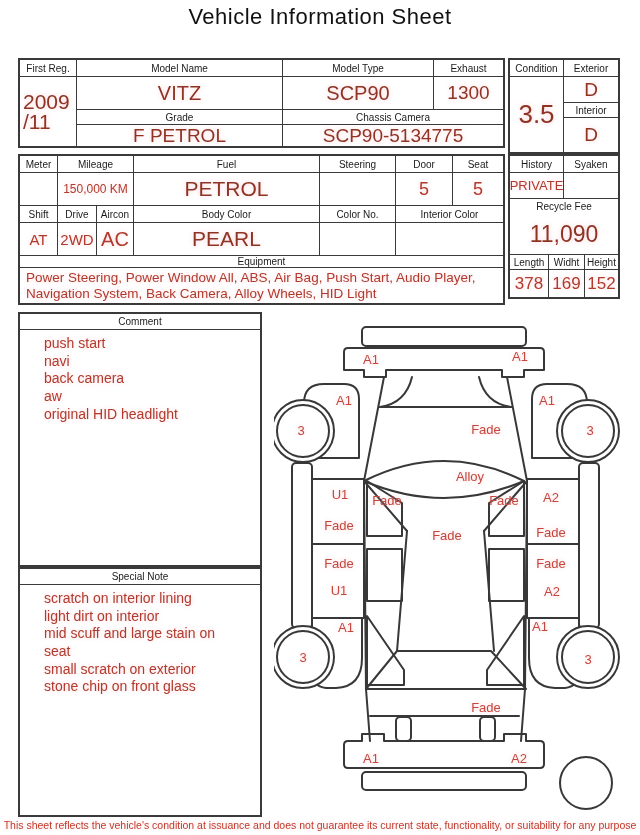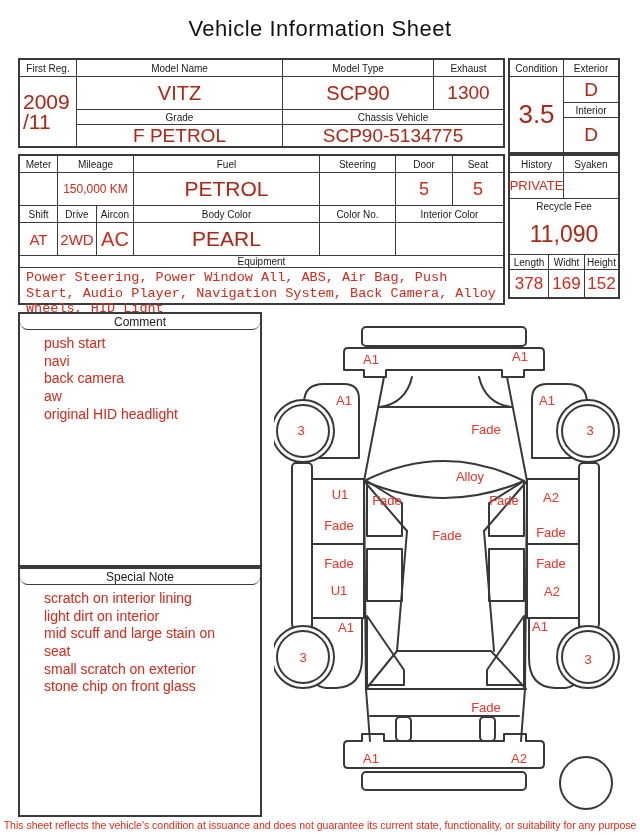--- a/index.html
+++ b/index.html
@@ -6,21 +6,21 @@
     --border:#3a3a3a;
     --value-dark:#8e3424;
     --value-red:#b03a2c;
     --marker-red:#c4473d;
     --disclaimer-red:#c23a2b;
     --header-ink:#1a1a1a;
   }
   *{box-sizing:border-box;margin:0;padding:0;}
   body{background:#fff;font-family:"Liberation Sans",sans-serif;}
   .page{position:relative;width:640px;height:835px;background:#fff;overflow:hidden;}
-  .title{position:absolute;top:16px;left:0;width:100%;text-align:center;
+  .title{position:absolute;top:4px;left:0;width:100%;text-align:center;
          font-size:22px;color:#111;letter-spacing:.5px;}
   .box{position:absolute;border:2px solid var(--border);background:#fff;}
   .hdr{font-size:10px;color:var(--header-ink);display:flex;align-items:center;justify-content:center;white-space:nowrap;overflow:hidden;}
   .val{display:flex;align-items:center;justify-content:center;white-space:nowrap;overflow:hidden;}
   .v-dark{color:var(--value-dark);text-shadow:0 0 5px rgba(255,150,165,.45);}
   .v-red{color:var(--value-red);text-shadow:0 0 5px rgba(255,150,165,.4);}
   .br{border-right:1px solid var(--border);}
   .bb{border-bottom:1px solid var(--border);}
   
   .t1{left:18px;top:58px;width:487px;height:90px;display:grid;
@@ -31,31 +31,31 @@
   
   .p1{left:508px;top:58px;width:112px;height:96px;display:grid;
       grid-template-columns:54px 1fr;grid-template-rows:17px 26px 15px 1fr;}
   .cond-val{grid-row:2/5;grid-column:1;font-size:26px;}
   
   .t2{left:18px;top:154px;width:487px;height:151px;display:flex;flex-direction:column;}
   .gA{display:grid;grid-template-columns:38px 76px 186px 76px 57px 1fr;grid-template-rows:17px 33px;}
   .gB{display:grid;grid-template-columns:38px 39px 37px 186px 76px 1fr;grid-template-rows:17px 33px;}
   .equip-hdr{height:15px;border-bottom:1px solid var(--border);font-size:10px;
       display:flex;align-items:center;justify-content:center;color:var(--header-ink);}
-  .equip-txt{flex:1;padding:2px 6px;font-size:13.5px;line-height:1.15;text-align:left;font-family:Liberation Mono, monospace;}
+  .equip-txt{flex:1;padding:2px 6px;font-size:13.5px;line-height:1.15;text-align:left;}
   
   .p2{left:508px;top:154px;width:112px;height:145px;display:flex;flex-direction:column;}
   .g2a{display:grid;grid-template-columns:54px 1fr;grid-template-rows:17px 26px;}
   .recycle-hdr{height:15px;font-size:10px;display:flex;align-items:center;justify-content:center;color:var(--header-ink);}
   .recycle-val{height:41px;border-bottom:1px solid var(--border);font-size:23px;}
   .g2b{display:grid;grid-template-columns:39px 36px 1fr;grid-template-rows:15px 1fr;flex:1;}
   
   .note{display:flex;flex-direction:column;}
-  .note-hdr{height:16px;border-bottom:1px solid var(--border);font-size:12px;
-      display:flex;align-items:center;justify-content:center;color:var(--header-ink);border-radius:8px;}
+  .note-hdr{height:16px;border-bottom:1px solid var(--border);font-size:10px;
+      display:flex;align-items:center;justify-content:center;color:var(--header-ink);}
   .note-body{flex:1;padding:5px 24px;font-size:14px;line-height:1.26;text-align:left;}
   .cmt{left:18px;top:312px;width:244px;height:255px;}
   .spn{left:18px;top:567px;width:244px;height:250px;}
   
   .diagram{position:absolute;left:274px;top:313px;width:360px;height:500px;}
   .diagram svg{position:absolute;left:0;top:0;}
   .marker-layer{position:absolute;left:0;top:0;width:100%;height:100%;}
   .marker{position:absolute;transform:translate(-50%,-50%);font-size:13px;
       color:var(--marker-red);text-shadow:0 0 4px rgba(255,170,180,.55);white-space:nowrap;}
   .disclaimer{position:absolute;top:819px;left:0;width:100%;text-align:center;
@@ -74,21 +74,21 @@
     <div class="hdr br bb">Model Type</div>
     <div class="hdr bb">Exhaust</div>
     <div class="val v-dark firstreg-val br">
       <span>2009</span>
       <span>/11</span>
     </div>
     <div class="val v-dark br bb" style="font-size:20px">VITZ</div>
     <div class="val v-dark br bb" style="font-size:20px">SCP90</div>
     <div class="val v-dark bb" style="font-size:19px">1300</div>
     <div class="hdr br bb">Grade</div>
-    <div class="hdr bb span2">Chassis Vehicle</div>
+    <div class="hdr bb span2">Chassis Camera</div>
     <div class="val v-dark br" style="font-size:19px">F PETROL</div>
     <div class="val v-dark span2" style="font-size:19px">SCP90-5134775</div>
   </div>
 
   <div class="box p1">
     <div class="hdr br bb">Condition</div>
     <div class="hdr bb">Exterior</div>
     <div class="val v-dark cond-val br">3.5</div>
     <div class="val v-dark bb" style="font-size:19px">D</div>
     <div class="hdr bb">Interior</div>

